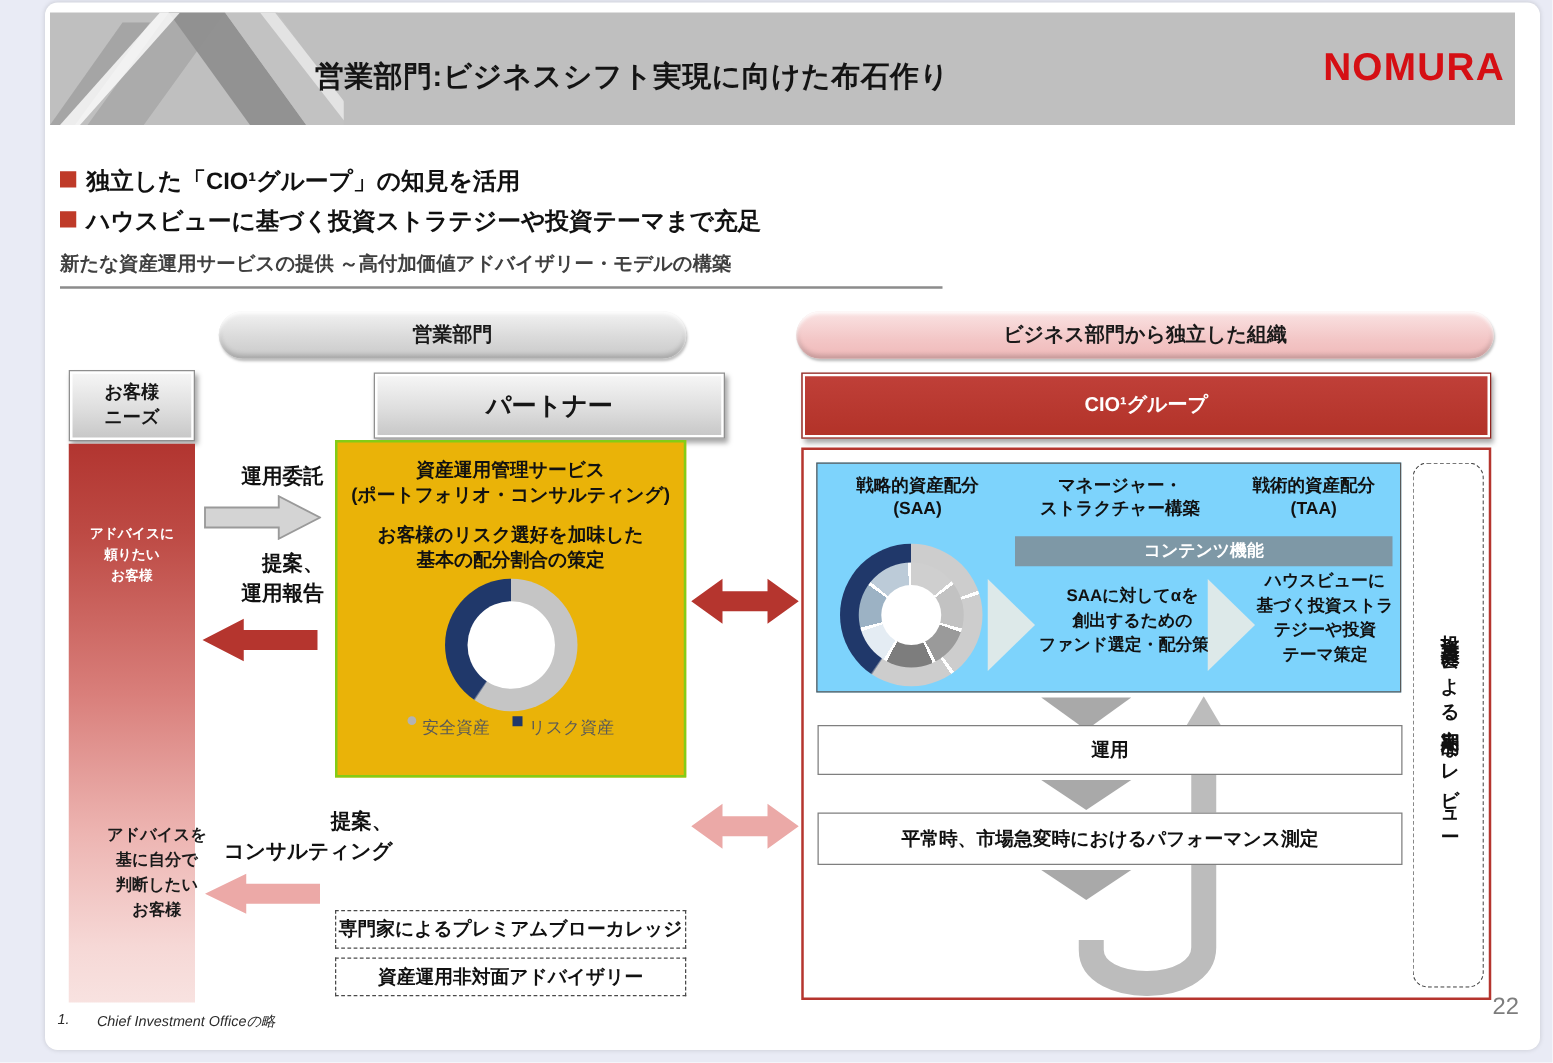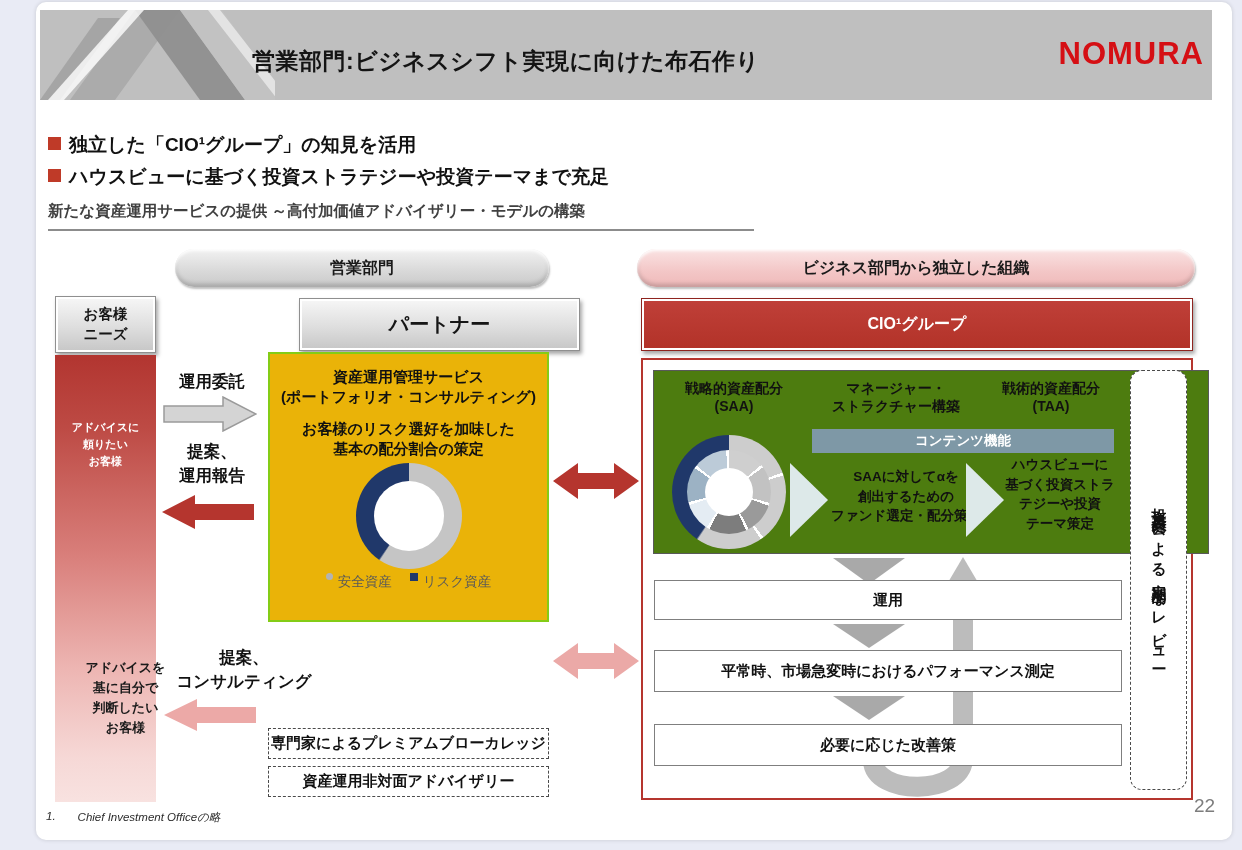--- a/index.html
+++ b/index.html
@@ -49,21 +49,21 @@
              background:linear-gradient(180deg,#c04039 0%,#b23228 100%);
              border:1px solid #8f241f; color:#ffffff;
              box-shadow:inset 0 0 0 2px #ffffff, 2px 3px 4px rgba(0,0,0,.35); }
 
   
   .needs-col { left:19px; top:353px; width:101px; height:447px;
     background:linear-gradient(180deg,#b23530 0%,#bd4a44 16%,#d97f7b 45%,#edb5b2 70%,#f6d8d6 90%,#f8e2e0 100%); }
   .needs-top { left:0; top:64px; width:100%; color:#fff; font-size:11px; font-weight:700; line-height:1.55; text-align:center; }
   .needs-bottom { left:0; top:303px; width:100%; color:#1a1a1a; font-size:13px; font-weight:700; line-height:1.55; text-align:center;margin-left:20px; }
 
-  .flow-lbl { font-size:16.5px; font-weight:700; color:#111; text-align:center; line-height:1.45; }
+  .flow-lbl { font-size:16.5px; font-weight:700; color:#111; text-align:right; line-height:1.45; }
 
   
   .red-box { border:2px solid #84cc16; background:#eab308; z-index:2; }
   .p-main { left:232px; top:350px; width:281px; height:270px; padding-top:13px;
             display:flex; flex-direction:column; align-items:center; }
   .p-title, .p-desc { font-size:15px; font-weight:700; color:#111; text-align:center; line-height:1.3; }
   .p-desc { margin-top:13px; }
   .donut1 { width:106px; height:106px; border-radius:50%; margin-top:5px; position:relative;
             background:conic-gradient(from 0deg,#c5c5c5 0deg 213deg,#20386a 215deg 360deg); }
   .donut1-hole { position:absolute; inset:18px; border-radius:50%; background:#fff; }
@@ -72,21 +72,21 @@
   .mk-safe { width:7px; height:7px; border-radius:50%; background:#b3b3b3; }
   .mk-risk { width:8px; height:8px; background:#20386a; }
 
   .p-broker { left:232px; top:630px; width:281px; height:84px; font-size:15px; font-weight:700; line-height:1.45; color:#111; }
   .dash-box { left:232px; width:281px; height:31px; border:1.6px dashed #4a4a4a; background:#fff;
               font-size:15px; font-weight:700; color:#111; }
 
   
   .cio-box { left:605px; top:356px; width:552px; height:442px; border:2.5px solid #b5352e; background:#fff; }
   .flow-bg { position:absolute; left:0; top:0; z-index:0; }
-  .sub-box { left:10px; top:10px; width:556px; height:184px; border:1.5px solid #595959; background:#4d7c0f; z-index:1; }
+  .sub-box { left:10px; top:10px; width:468px; height:184px; border:1.5px solid #595959; background:#7dd3fc; z-index:1; }
   .sub-hd { font-size:14px; font-weight:700; color:#111; text-align:center; line-height:1.3; position:absolute; }
   .teal-bar { position:absolute; left:158px; top:58px; width:302px; height:24px; background:#7e98a6;
               color:#fff; font-size:13.5px; font-weight:700; }
   .donut2 { position:absolute; left:18px; top:64px; width:114px; height:114px; border-radius:50%;
             background:conic-gradient(from 0deg,#cdcdcd 0deg 70deg,#fff 70deg 73deg,#cdcdcd 73deg 143deg,#fff 143deg 146deg,#cdcdcd 146deg 213deg,#20386a 215deg 360deg); }
   .donut2-mid { position:absolute; inset:15px; border-radius:50%;
     background:conic-gradient(from 0deg,
       #cfcfcf 0deg 50deg, #fff 50deg 54deg,
       #c2c2c2 54deg 105deg, #fff 105deg 109deg,
       #9a9a9a 109deg 152deg, #fff 152deg 156deg,
@@ -237,21 +237,20 @@
         <polygon points="0,0 38,37 0,74" fill="#dde9e9"></polygon>
       </svg>
       <div class="sub-txt pre" style="left:348px; top:84px; width:116px;">ハウスビューに
 基づく投資ストラ
 テジーや投資
 テーマ策定</div>
     </div>
 
     <div class="abs ctr cio-row" style="top:220px; height:40px;">運用</div>
     <div class="abs ctr cio-row" style="top:290px; height:42px;">平常時、市場急変時におけるパフォーマンス測定</div>
-    <div class="abs ctr cio-row" style="top:364px; height:42px;">必要に応じた改善策</div>
 
     <div class="abs review">投資委員会による定期的なレビュー</div>
   </div>
 
   <div class="abs footnote">
     <span>1.</span>
     <span>Chief Investment Officeの略</span>
   </div>
   <div class="abs pagenum">22</div>
 

